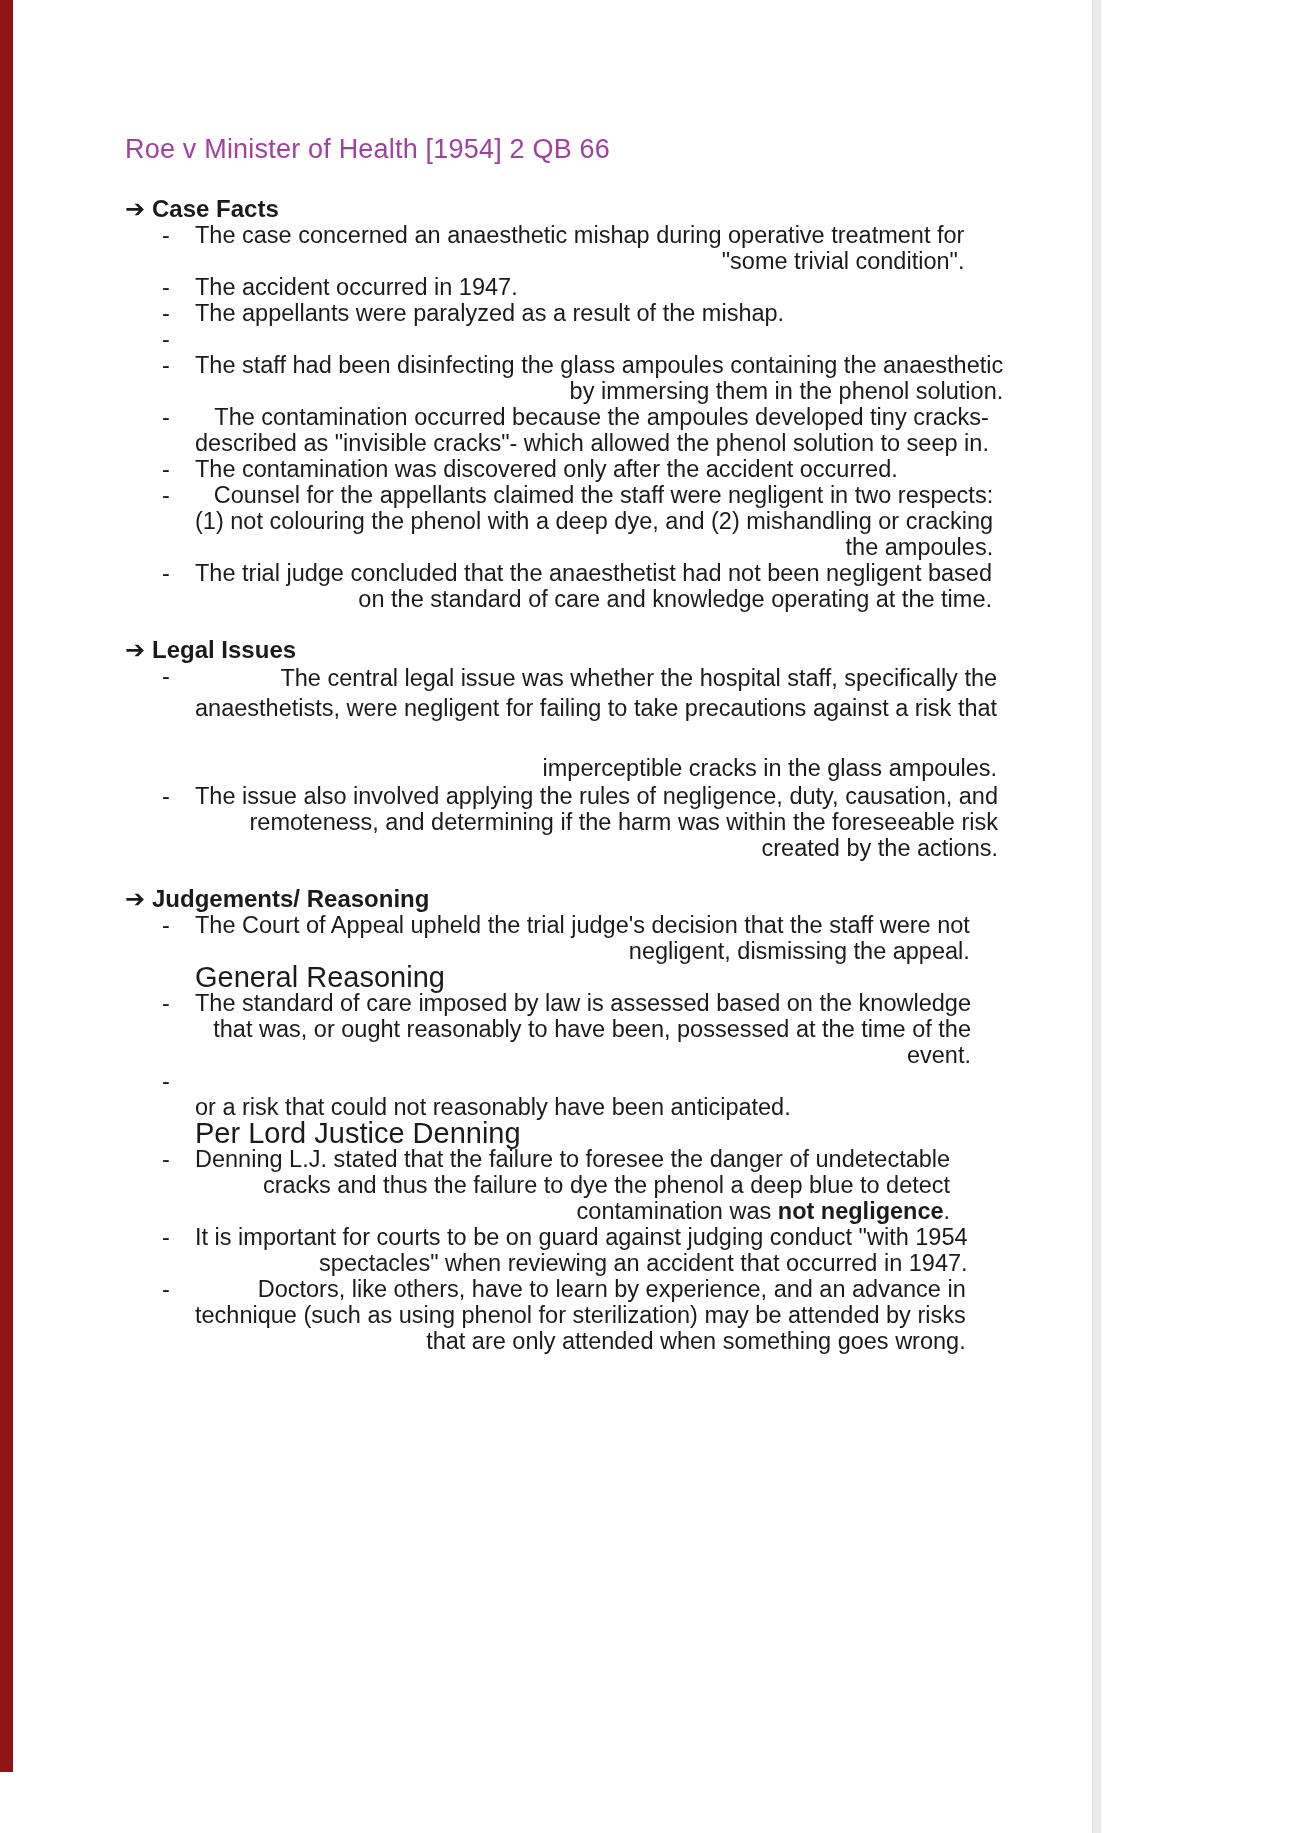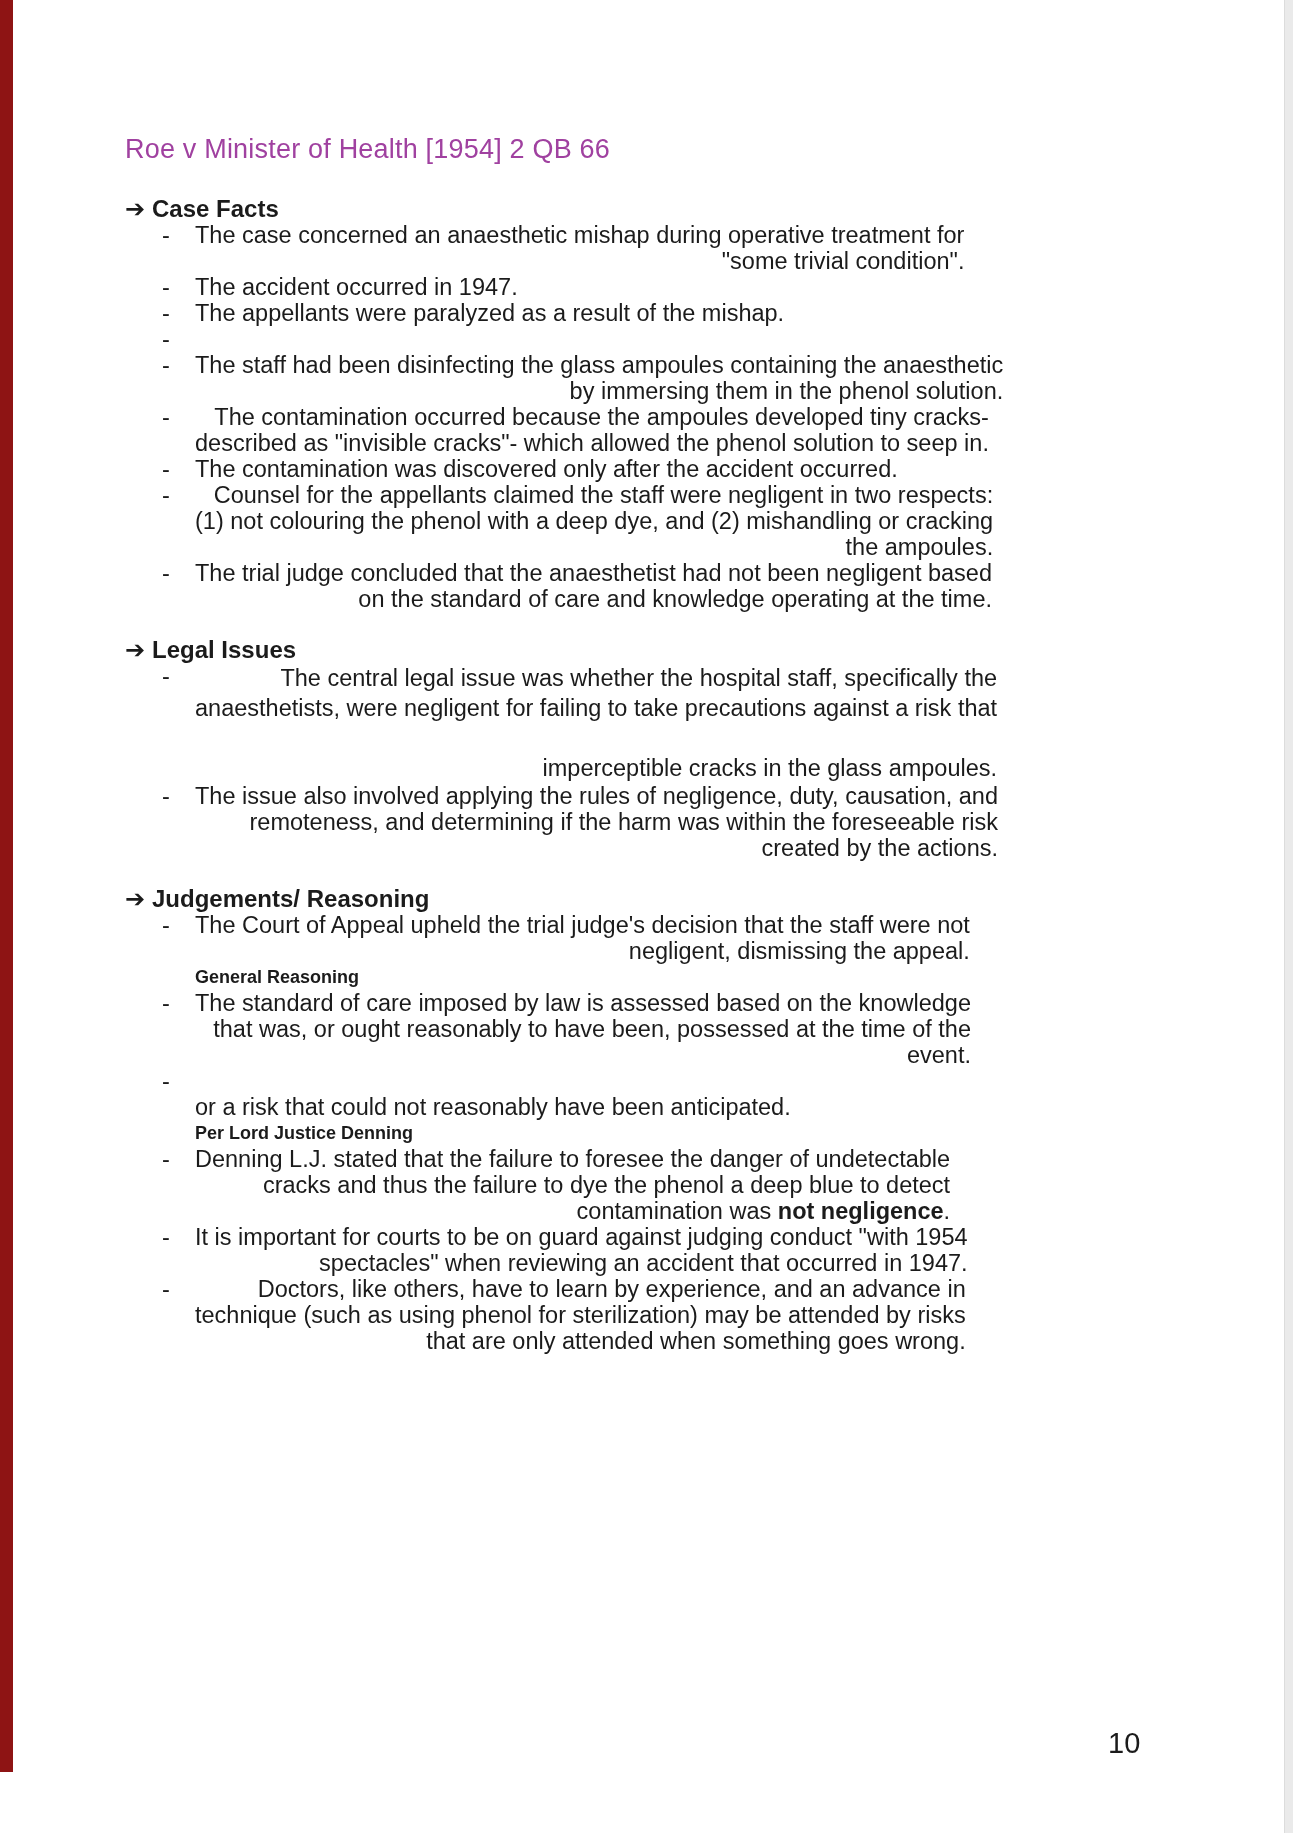--- a/index.html
+++ b/index.html
@@ -1,19 +1,19 @@
 <!DOCTYPE html>
 <html><head>
 <meta charset="utf-8">
 <style>
   html, body { margin: 0; padding: 0; }
   body { background: #ffffff; }
   .page {
     position: relative;
-    width: 1293px;
+    width: 1101px;
     height: 1833px;
     background: #ffffff;
     font-family: "Liberation Sans", "DejaVu Sans", sans-serif;
     color: #1b1b1b;
     overflow: hidden;
   }
   .red-stripe {
     position: absolute;
     left: 0; top: 0;
     width: 13px; height: 1772px;
@@ -63,23 +63,23 @@
   }
   .bullet .text {
     font-size: 23.5px;
     line-height: 26px;
     white-space: normal;
     text-align: right;
   }
   .bullet.wide .text { line-height: 30px; }
   .inline-subheading {
     margin-left: 70px;
-    font-size: 18px;
+    font-size: 29px;
     line-height: 26px;
-    font-weight: 700;
+    font-weight: 400;
   }
   .page-number {
     position: absolute;
     left: 1108px;
     top: 1727px;
     font-family: Liberation Sans, sans-serif;
     font-size: 29px;
     color: #1b1b1b;
   }
   b { font-weight: 700; }

